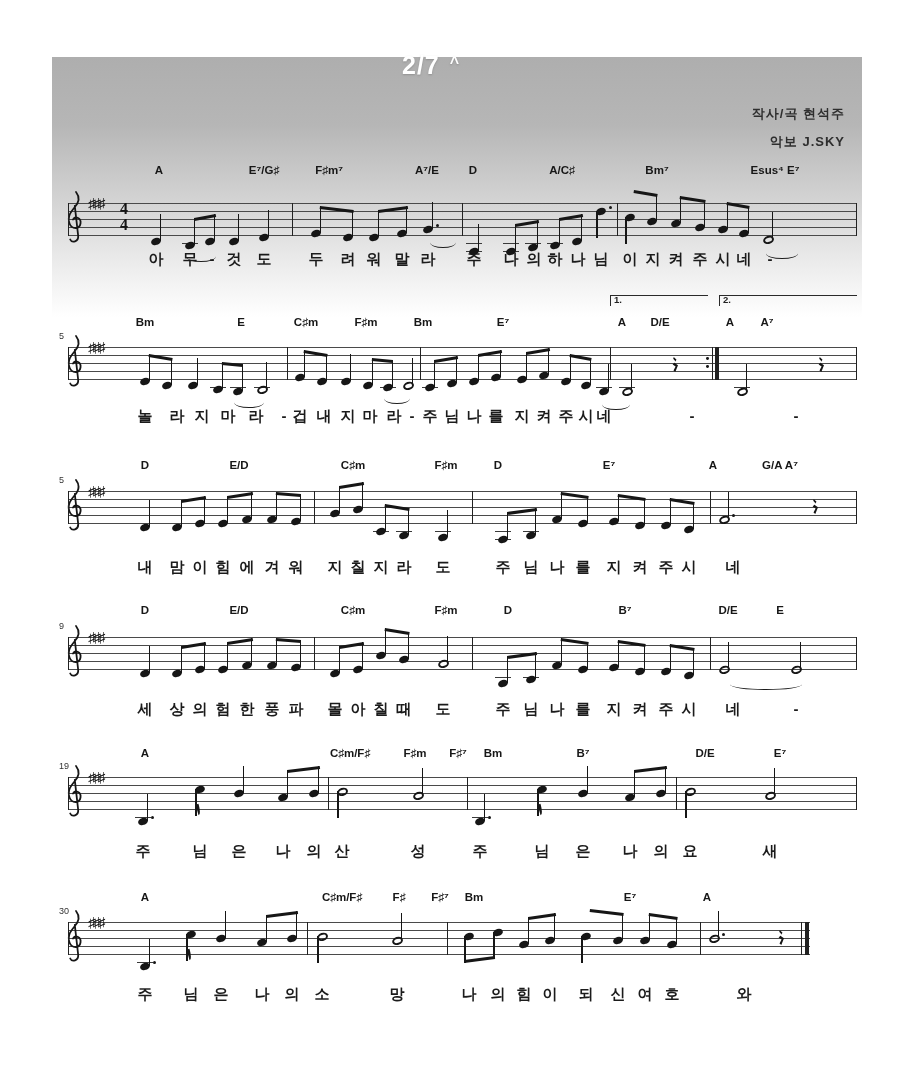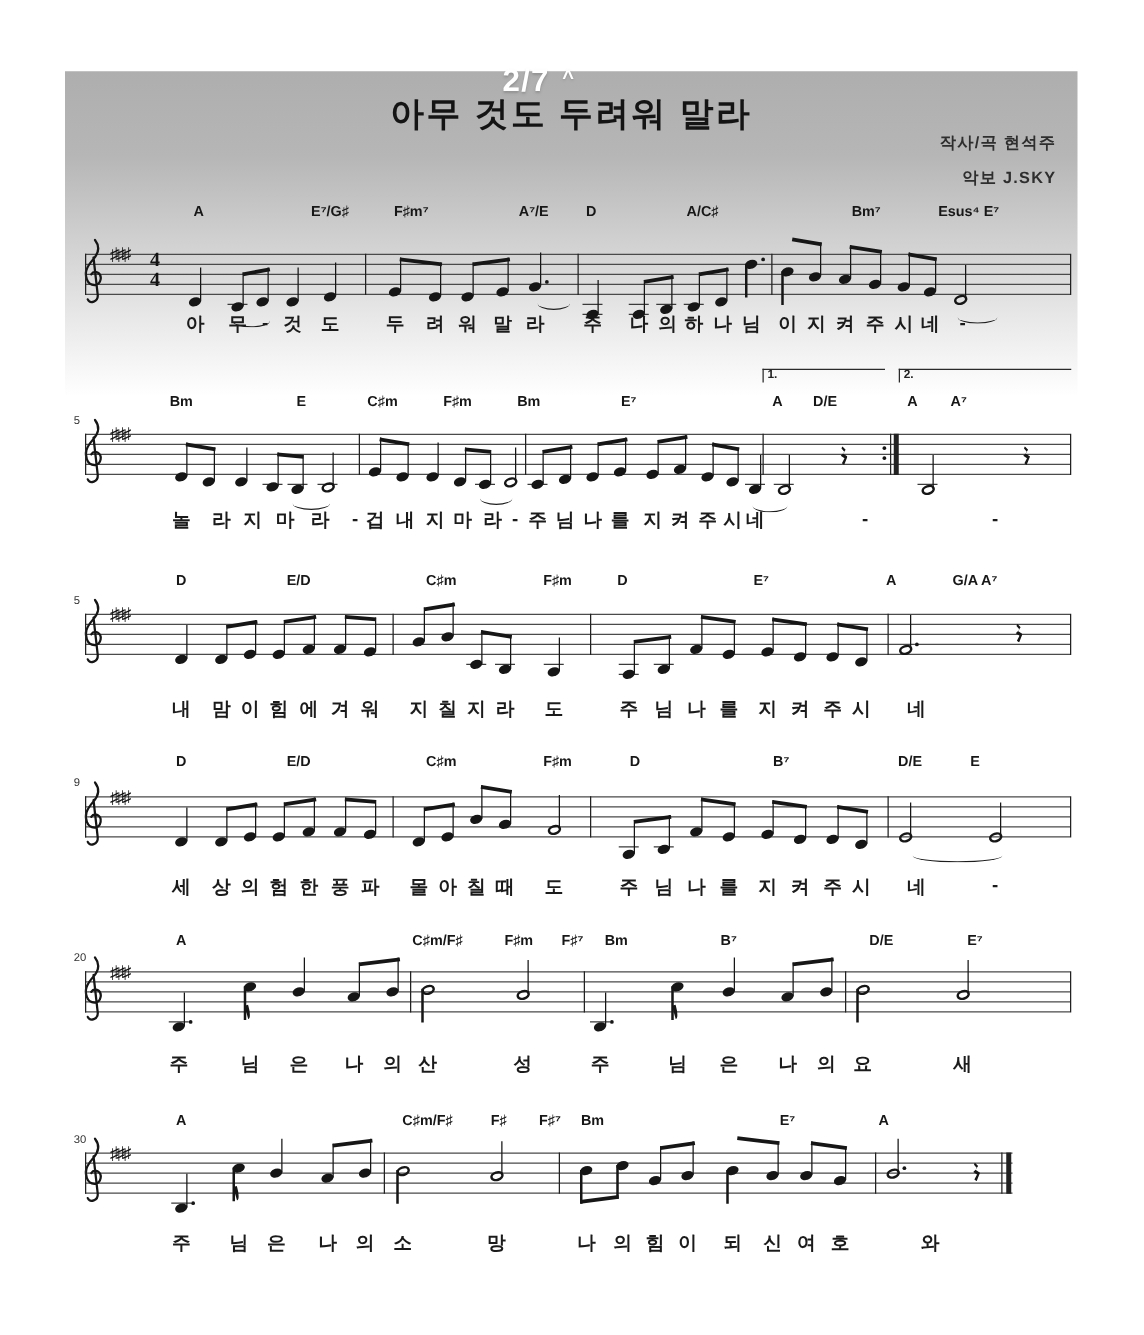--- a/index.html
+++ b/index.html
@@ -37,21 +37,20 @@
   .volta span{position:absolute;left:3px;top:-2px;font-size:9.5px;font-weight:bold;color:#222;}
   .clef svg{display:block;}
 </style>
 </head>
 <body>
 
 <div id="sheet-page">
   <div class="indicator">
     <span>2/7</span><span class="caret">^</span>
   </div>
-  <div class="title">아무 것도 두려워 말라</div>
   <div class="credit" style="top:48px;">작사/곡 현석주</div>
   <div class="credit" style="top:76px;">악보 J.SKY</div>
   <div id="score" style="position:absolute;inset:0;">
       <div class="abs " style="left: 0px; top: 0px;">
         <div class="abs sl" style="left: 16px; top: 146px; width: 788px;"></div>
         <div class="abs sl" style="left: 16px; top: 154px; width: 788px;"></div>
         <div class="abs sl" style="left: 16px; top: 162px; width: 788px;"></div>
         <div class="abs sl" style="left: 16px; top: 170px; width: 788px;"></div>
         <div class="abs sl" style="left: 16px; top: 178px; width: 788px;"></div>
         <div class="abs clef" style="left: 10px; top: 133px;">
@@ -66,21 +65,21 @@
         <div class="abs bl" style="left: 240px; top: 146px; height: 33px;"></div>
         <div class="abs bl" style="left: 410px; top: 146px; height: 33px;"></div>
         <div class="abs bl" style="left: 565px; top: 146px; height: 33px;"></div>
         <div class="abs bl" style="left: 804px; top: 146px; height: 33px;"></div>
         <div class="abs chord" style="left: 107px; top: 107px;">A</div>
         <div class="abs chord" style="left: 212px; top: 107px;">E⁷/G♯</div>
         <div class="abs chord" style="left: 277px; top: 107px;">F♯m⁷</div>
         <div class="abs chord" style="left: 375px; top: 107px;">A⁷/E</div>
         <div class="abs chord" style="left: 421px; top: 107px;">D</div>
         <div class="abs chord" style="left: 510px; top: 107px;">A/C♯</div>
-        <div class="abs chord" style="left: 605px; top: 107px; margin-left: 36px;">Bm⁷</div>
+        <div class="abs chord" style="left: 605px; top: 107px;">Bm⁷</div>
         <div class="abs chord" style="left: 723px; top: 107px;">Esus⁴ E⁷</div>
         <div class="abs lyr" style="left: 104px; top: 193px;">아</div>
         <div class="abs lyr" style="left: 138px; top: 193px;">무</div>
         <div class="abs lyr" style="left: 160px; top: 193px;">-</div>
         <div class="abs lyr" style="left: 182px; top: 193px;">것</div>
         <div class="abs lyr" style="left: 212px; top: 193px;">도</div>
         <div class="abs lyr" style="left: 264px; top: 193px;">두</div>
         <div class="abs lyr" style="left: 296px; top: 193px;">려</div>
         <div class="abs lyr" style="left: 322px; top: 193px;">워</div>
         <div class="abs lyr" style="left: 350px; top: 193px;">말</div>
@@ -511,21 +510,21 @@
         <div class="abs sl" style="left: 16px; top: 728px; width: 788px;"></div>
         <div class="abs sl" style="left: 16px; top: 736px; width: 788px;"></div>
         <div class="abs sl" style="left: 16px; top: 744px; width: 788px;"></div>
         <div class="abs sl" style="left: 16px; top: 752px; width: 788px;"></div>
         <div class="abs clef" style="left: 10px; top: 707px;">
           <svg width="24" height="58" viewBox="0 0 24 58" xmlns="http://www.w3.org/2000/svg">
     <path d="M14 2 C17.5 6.5 17.5 12 12.5 17.5 C7 24 5.5 28 7.5 33.5 C9.8 39.5 17.5 39.5 18.5 33.5 C19.4 28.2 13.5 25.5 11 29.5 M12.8 16 L16.2 46 C16.6 51.5 10 53.5 8.2 49.5" stroke="#161616" stroke-width="1.8" fill="none" stroke-linecap="round"></path>
   </svg>
         </div>
         <div class="abs ks" style="left: 36px; top: 712px;">♯♯♯</div>
-        <div class="abs mnum" style="left: 7px; top: 704px;">20</div>
+        <div class="abs mnum" style="left: 7px; top: 704px;">19</div>
         <div class="abs bl" style="left: 16px; top: 720px; height: 33px;"></div>
         <div class="abs bl" style="left: 276px; top: 720px; height: 33px;"></div>
         <div class="abs bl" style="left: 415px; top: 720px; height: 33px;"></div>
         <div class="abs bl" style="left: 624px; top: 720px; height: 33px;"></div>
         <div class="abs bl" style="left: 804px; top: 720px; height: 33px;"></div>
         <div class="abs chord" style="left: 93px; top: 690px;">A</div>
         <div class="abs chord" style="left: 298px; top: 690px;">C♯m/F♯</div>
         <div class="abs chord" style="left: 363px; top: 690px;">F♯m</div>
         <div class="abs chord" style="left: 406px; top: 690px;">F♯⁷</div>
         <div class="abs chord" style="left: 441px; top: 690px;">Bm</div>

